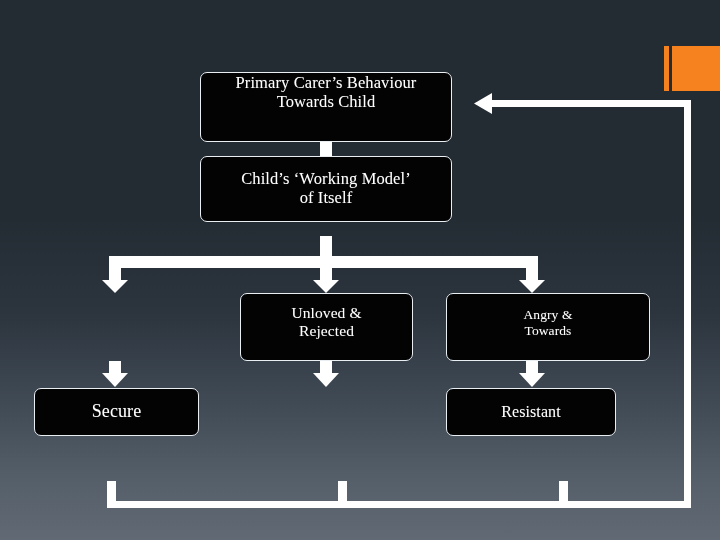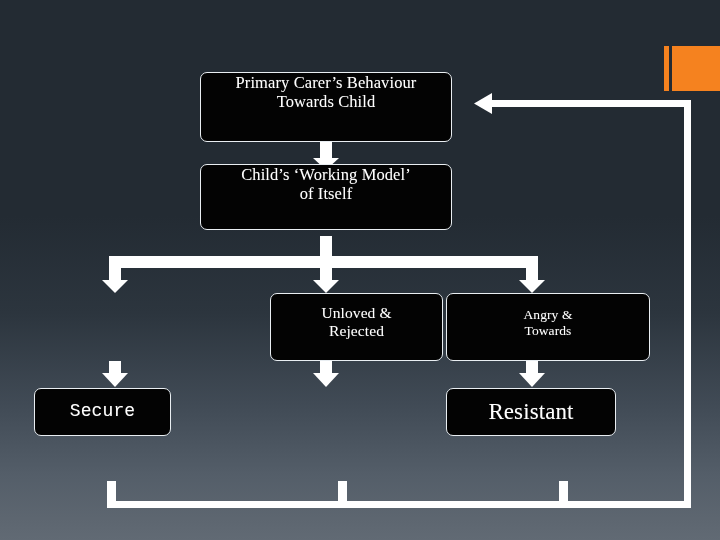--- a/index.html
+++ b/index.html
@@ -51,29 +51,29 @@
     display: flex;
     justify-content: center;
     line-height: 1.18;
     letter-spacing: .1px;
     text-shadow: 0 0 1px rgba(255,255,255,.25);
   }
   .node.center-v { align-items: center; }
   .node.top-v    { align-items: flex-start; }
 
   .n-carer   { left: 200px; top: 72px;  width: 252px; height: 70px;  font-size: 16.5px; padding-top: 0; }
-  .n-model   { left: 200px; top: 164px; width: 252px; height: 66px;  font-size: 16.5px; }
+  .n-model   { left: 200px; top: 156px; width: 252px; height: 66px;  font-size: 16.5px; padding-top: 12px; }
 
   .n-pos     { left: 34px;  top: 293px; width: 173px; height: 68px;  font-size: 15.5px; padding-top: 13px; }
-  .n-unl     { left: 240px; top: 293px; width: 173px; height: 68px;  font-size: 15.5px; padding-top: 10px; margin-left: 30px; }
+  .n-unl     { left: 240px; top: 293px; width: 173px; height: 68px;  font-size: 15.5px; padding-top: 10px; }
   .n-ang     { left: 446px; top: 293px; width: 204px; height: 68px;  font-size: 13.5px; padding-top: 13px; }
 
-  .n-sec     { left: 34px;  top: 388px; width: 137px; height: 48px;  font-size: 18px; font-family: Liberation Mono, monospace; }
+  .n-sec     { left: 34px;  top: 388px; width: 165px; height: 48px;  font-size: 18px; }
   .n-avo     { left: 240px; top: 388px; width: 173px; height: 48px;  font-size: 18px; }
-  .n-res     { left: 446px; top: 388px; width: 170px; height: 48px;  font-size: 23px; }
+  .n-res     { left: 446px; top: 388px; width: 170px; height: 48px;  font-size: 16px; }
 
   .node .line2 { display: block; }
 </style>
 </head>
 <body>
 
 <div id="stage">
 
   <div class="orange-bar" style="left:664px; top:46px; width:5px; height:45px;"></div>
   <div class="orange-bar" style="left:672px; top:46px; width:48px; height:45px;"></div>

